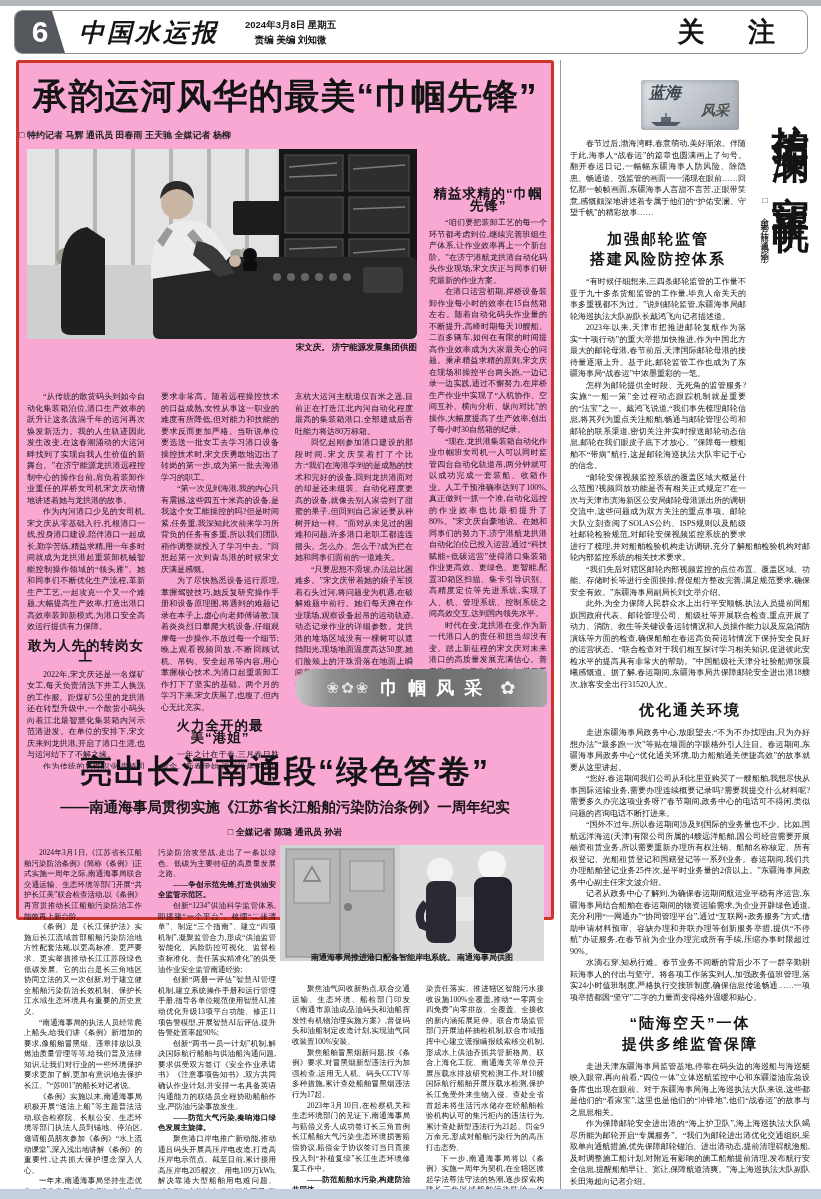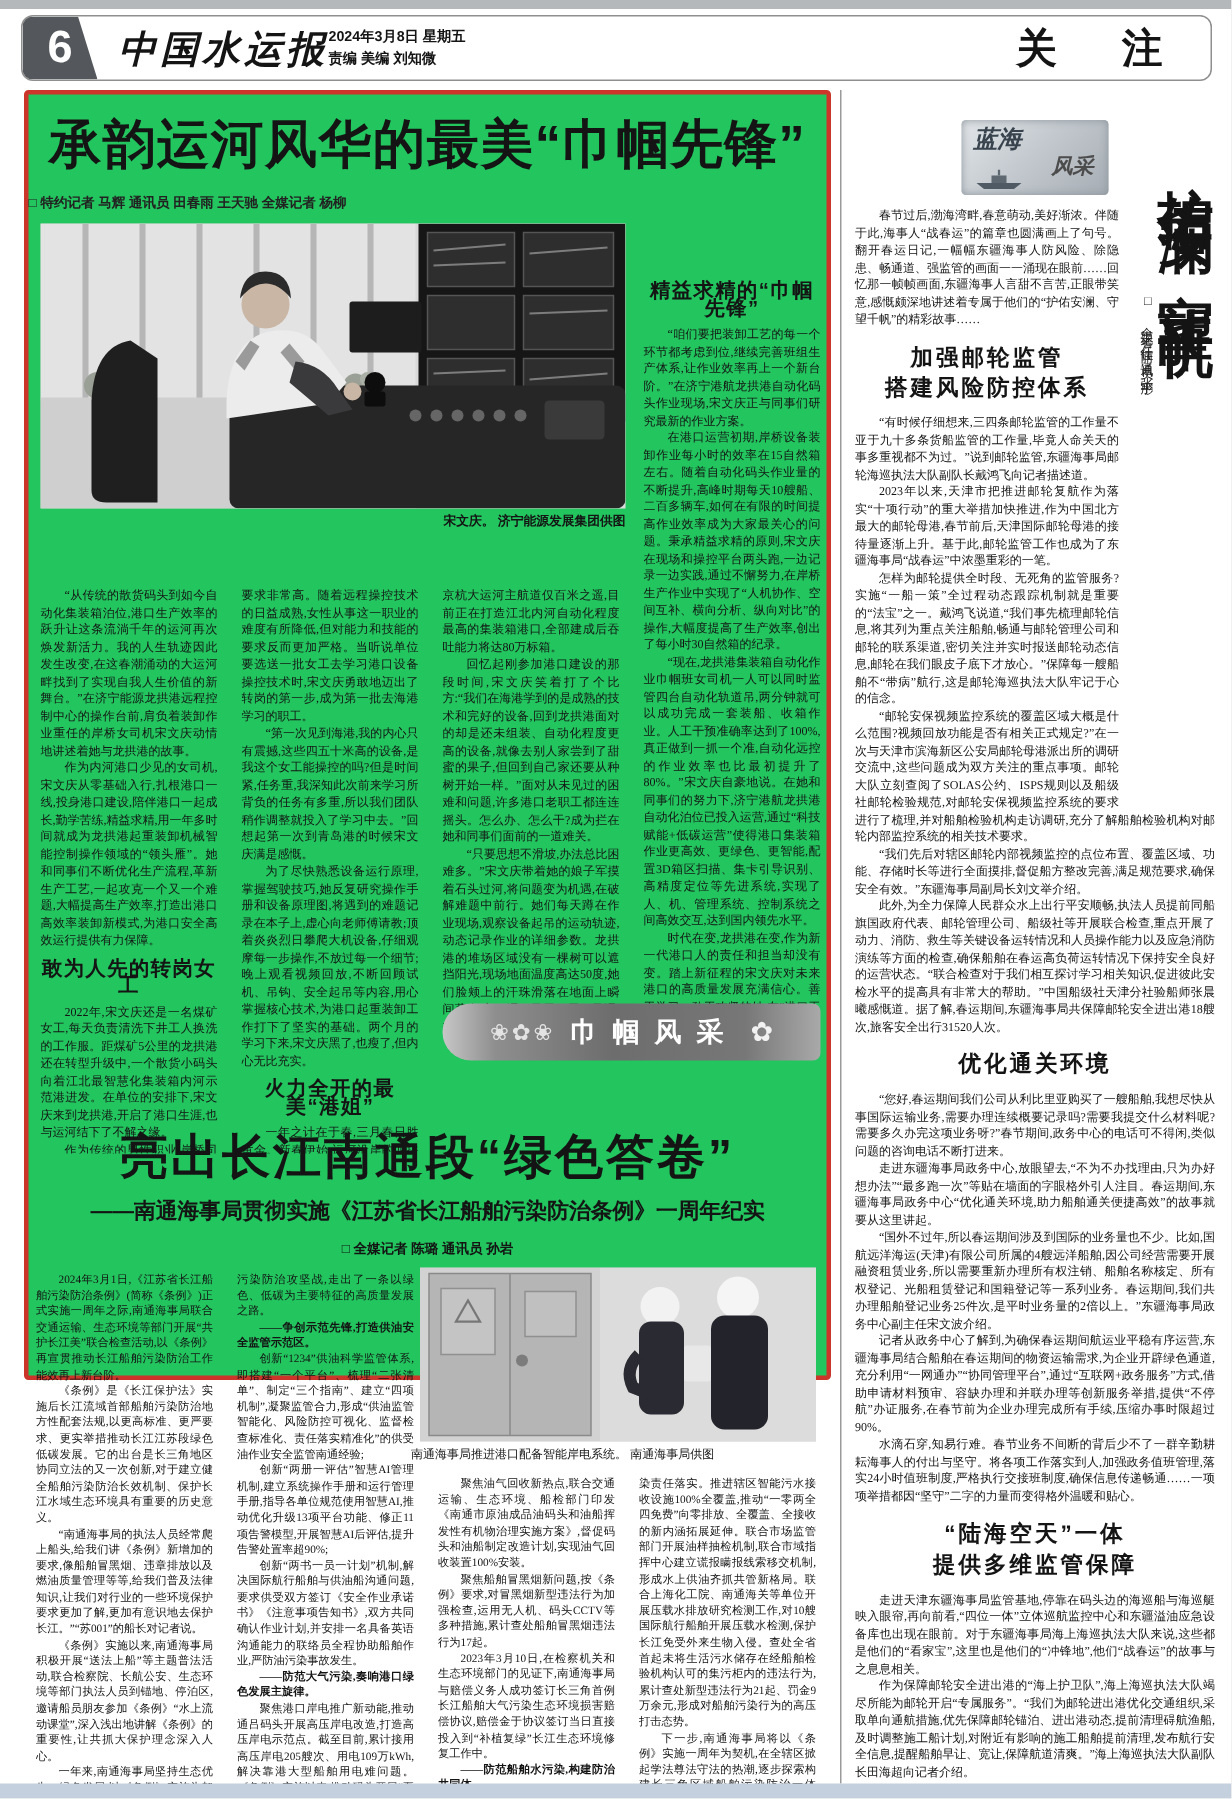--- a/index.html
+++ b/index.html
@@ -10,28 +10,28 @@
 
   
   #header{position:absolute;left:14px;top:10px;width:792px;height:42px;
           border:1.5px solid #8f8f8f;border-radius:8px;display:flex;align-items:center;background:#fff;}
   .pagenum{width:50px;height:42px;background:#54575b;color:#fff;
            font-family:"Liberation Sans",sans-serif;font-weight:bold;font-size:30px;
            display:flex;align-items:center;justify-content:center;
            clip-path:polygon(0 0,74% 0,100% 100%,0 100%);border-radius:7px 0 0 7px;}
   .brand{font-family:"DejaVu Serif",serif;font-style:italic;font-weight:bold;
          font-size:25px;margin-left:14px;letter-spacing:3px;white-space:nowrap;}
-  .dateblock{font-family:"Liberation Sans",sans-serif;font-weight:bold;
-             font-size:9.5px;line-height:1.6;}
+  .dateblock{margin-left:26px;font-family:"Liberation Sans",sans-serif;font-weight:bold;
+             font-size:9.5px;line-height:1.6;text-align:center;}
   .section-name{margin-left:auto;margin-right:14px;font-family:"Liberation Sans",sans-serif;
                 font-weight:bold;font-size:27px;letter-spacing:18px;white-space:nowrap;}
 
   
   #a1{position:absolute;left:16px;top:60px;width:538px;height:860px;
-      border:3px solid #cb352a;border-radius:3px;box-sizing:border-box;background:#22c55e;text-decoration:underline;}
+      border:3px solid #cb352a;border-radius:3px;box-sizing:border-box;background:#f9a8d4;text-decoration:underline;}
   #a1 .headline{position:absolute;left:0;top:10px;width:100%;text-align:center;
       font-family:"Liberation Sans",sans-serif;font-weight:bold;font-size:35px;letter-spacing:1px;}
   #a1 .byline{position:absolute;left:0;top:66px;width:100%;text-align:left;
       font-family:"Liberation Sans",sans-serif;font-size:9px;font-weight:bold;color:#222;}
   #a1 .photo{position:absolute;left:8px;top:86px;width:390px;height:190px;overflow:hidden;background:#d8d8d8;}
   #a1 .photocap{position:absolute;left:8px;top:279px;width:390px;text-align:right;
       font-family:"Liberation Sans",sans-serif;font-weight:bold;font-size:8.5px;}
   .col{position:absolute;overflow:hidden;}
   .a1col{font-size:8px;line-height:11.5px;margin-top:32px;}
   #a1c1{left:8px;top:296px;width:118px;height:378px;}
@@ -58,22 +58,22 @@
   #a2 .deck{position:absolute;left:0;top:50px;width:100%;text-align:center;
       font-family:"Liberation Sans",sans-serif;font-weight:bold;font-size:14.5px;}
   #a2 .byline{position:absolute;left:0;top:78px;width:100%;text-align:center;
       font-family:Liberation Sans, sans-serif;font-size:9px;font-weight:bold;}
   .a2col{font-size:7.5px;line-height:10.6px;}
   #a2c1{left:8px;top:100px;width:118px;height:348px;}
   #a2c2{left:142px;top:100px;width:118px;height:348px;}
   #a2c3{left:276px;top:236px;width:118px;height:212px;}
   #a2c4{left:410px;top:236px;width:118px;height:212px;}
   #a2 .photo{position:absolute;left:264px;top:97px;width:264px;height:116px;overflow:hidden;background:#cfcfcf;}
-  #a2 .photocap{position:absolute;left:258px;top:216px;width:276px;text-align:left;
-      font-family:"Liberation Sans",sans-serif;font-weight:normal;font-size:8px;}
+  #a2 .photocap{position:absolute;left:258px;top:204px;width:276px;text-align:center;
+      font-family:"Liberation Sans",sans-serif;font-weight:bold;font-size:8px;}
 
   
   #a3{position:absolute;left:560px;top:60px;width:252px;height:1129px;overflow:hidden;
       box-sizing:border-box;border-left:1px solid #9a9a9a;padding:0 2px 0 9px;}
   #a3 .floatblock{float:right;width:60px;height:470px;display:flex;flex-direction:row;
       justify-content:flex-end;margin-left:4px;}
   #a3 .vbyline{writing-mode:vertical-rl;font-family:"Liberation Sans",sans-serif;font-size:8.5px;
       letter-spacing:2px;margin-top:135px;height:310px;color:#222;}
   #a3 .vtitle{writing-mode:vertical-rl;font-family:"DejaVu Serif",serif;font-weight:bold;
       font-size:37px;line-height:1.05;letter-spacing:7px;margin-top:34px;}
@@ -289,22 +289,22 @@
         <p>怎样为邮轮提供全时段、无死角的监管服务?实施“一船一策”全过程动态跟踪机制就是重要的“法宝”之一。戴鸿飞说道,“我们事先梳理邮轮信息,将其列为重点关注船舶,畅通与邮轮管理公司和邮轮的联系渠道,密切关注并实时报送邮轮动态信息,邮轮在我们眼皮子底下才放心。”保障每一艘船舶不“带病”航行,这是邮轮海巡执法大队牢记于心的信念。</p>
         <p>“邮轮安保视频监控系统的覆盖区域大概是什么范围?视频回放功能是否有相关正式规定?”在一次与天津市滨海新区公安局邮轮母港派出所的调研交流中,这些问题成为双方关注的重点事项。邮轮大队立刻查阅了SOLAS公约、ISPS规则以及船级社邮轮检验规范,对邮轮安保视频监控系统的要求进行了梳理,并对船舶检验机构走访调研,充分了解船舶检验机构对邮轮内部监控系统的相关技术要求。</p>
         <p>“我们先后对辖区邮轮内部视频监控的点位布置、覆盖区域、功能、存储时长等进行全面摸排,督促船方整改完善,满足规范要求,确保安全有效。”东疆海事局副局长刘文举介绍。</p>
         <p>此外,为全力保障人民群众水上出行平安顺畅,执法人员提前同船旗国政府代表、邮轮管理公司、船级社等开展联合检查,重点开展了动力、消防、救生等关键设备运转情况和人员操作能力以及应急消防演练等方面的检查,确保船舶在春运高负荷运转情况下保持安全良好的运营状态。“联合检查对于我们相互探讨学习相关知识,促进彼此安检水平的提高具有非常大的帮助。”中国船级社天津分社验船师张晨曦感慨道。据了解,春运期间,东疆海事局共保障邮轮安全进出港18艘次,旅客安全出行31520人次。</p>
       </div>
 
     <h3 class="sec">
       <div>优化通关环境</div>
     </h3>
     <div>
+        <p>走进东疆海事局政务中心,放眼望去,“不为不办找理由,只为办好想办法”“最多跑一次”等贴在墙面的字眼格外引人注目。春运期间,东疆海事局政务中心“优化通关环境,助力船舶通关便捷高效”的故事就要从这里讲起。</p>
         <p>“您好,春运期间我们公司从利比里亚购买了一艘船舶,我想尽快从事国际运输业务,需要办理连续概要记录吗?需要我提交什么材料呢?需要多久办完这项业务呀?”春节期间,政务中心的电话可不得闲,类似问题的咨询电话不断打进来。</p>
-        <p>走进东疆海事局政务中心,放眼望去,“不为不办找理由,只为办好想办法”“最多跑一次”等贴在墙面的字眼格外引人注目。春运期间,东疆海事局政务中心“优化通关环境,助力船舶通关便捷高效”的故事就要从这里讲起。</p>
         <p>“国外不过年,所以春运期间涉及到国际的业务量也不少。比如,国航远洋海运(天津)有限公司所属的4艘远洋船舶,因公司经营需要开展融资租赁业务,所以需要重新办理所有权注销、船舶名称核定、所有权登记、光船租赁登记和国籍登记等一系列业务。春运期间,我们共办理船舶登记业务25件次,是平时业务量的2倍以上。”东疆海事局政务中心副主任宋文波介绍。</p>
         <p>记者从政务中心了解到,为确保春运期间航运业平稳有序运营,东疆海事局结合船舶在春运期间的物资运输需求,为企业开辟绿色通道,充分利用“一网通办”“协同管理平台”,通过“互联网+政务服务”方式,借助申请材料预审、容缺办理和并联办理等创新服务举措,提供“不停航”办证服务,在春节前为企业办理完成所有手续,压缩办事时限超过90%。</p>
         <p>水滴石穿,知易行难。春节业务不间断的背后少不了一群辛勤耕耘海事人的付出与坚守。将各项工作落实到人,加强政务值班管理,落实24小时值班制度,严格执行交接班制度,确保信息传递畅通……一项项举措都因“坚守”二字的力量而变得格外温暖和贴心。</p>
       </div>
 
     <h3 class="sec">
       <div>“陆海空天”一体</div>
       <div>提供多维监管保障</div>
     </h3>
     <div>

